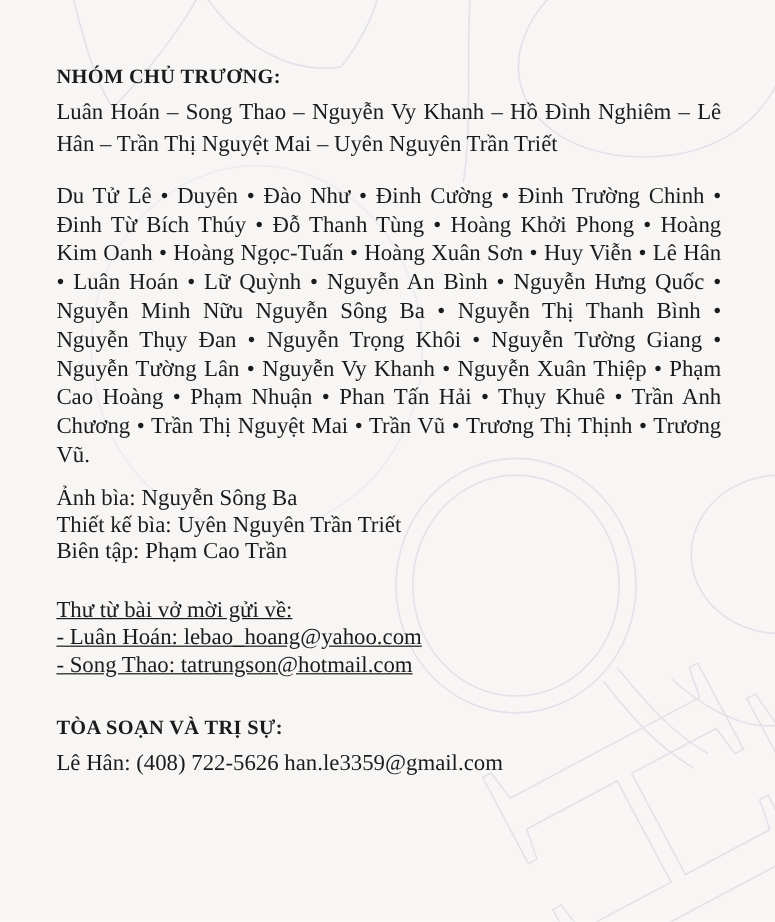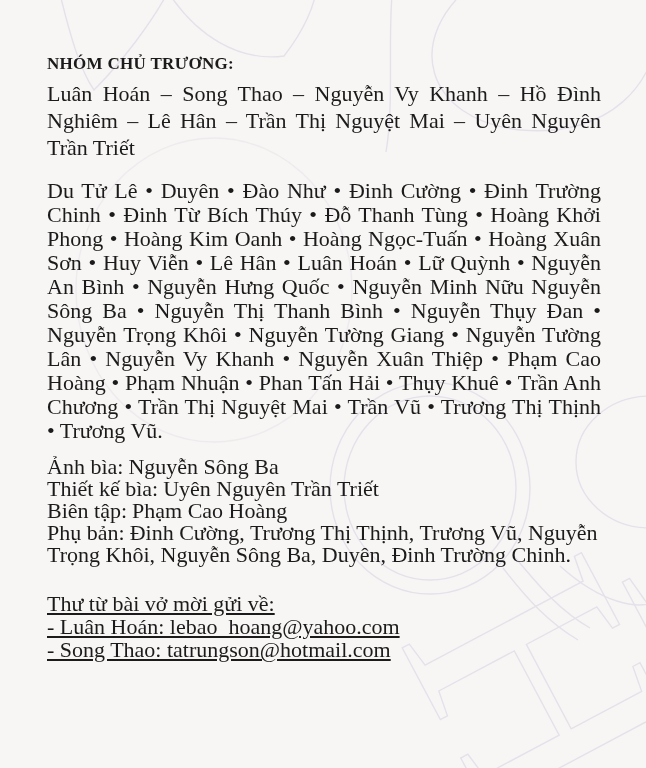--- a/index.html
+++ b/index.html
@@ -19,21 +19,21 @@
     position:absolute; left:0; top:0; right:0; bottom:0;
     padding:52px 45px 0 47px;
   }
   h2 {
     margin:0 0 4px 0;
     font-size:17px;
     font-weight:bold;
     letter-spacing:0.3px;
     line-height:24px;
   }
-  p { margin:0; font-size:22px; }
+  p { margin:0; font-size:19px; }
   .justify { text-align:justify; text-justify:inter-word; }
   .publishers p { line-height:27px; margin-bottom:18px; }
   .contributors p { line-height:24px; margin-bottom:13px; }
   .credits { margin-bottom:26px; }
   .credits p { line-height:22px; }
   .credits .lbl { margin-right:5px; }
   .contact { margin-bottom:29px; }
   .contact h2 { margin-bottom:3px; }
   .contact p { line-height:23px;text-decoration:underline; }
   .office h2 { margin-bottom:6px; }
@@ -77,25 +77,28 @@
       <p class="justify">Luân Hoán – Song Thao – Nguyễn Vy Khanh – Hồ Đình Nghiêm – Lê Hân – Trần Thị Nguyệt Mai – Uyên Nguyên Trần Triết</p>
     </section>
 
     <section class="contributors">
       <p class="justify">Du Tử Lê • Duyên • Đào Như • Đinh Cường • Đinh Trường Chinh • Đinh Từ Bích Thúy • Đỗ Thanh Tùng • Hoàng Khởi Phong • Hoàng Kim Oanh • Hoàng Ngọc-Tuấn • Hoàng Xuân Sơn • Huy Viễn • Lê Hân • Luân Hoán • Lữ Quỳnh • Nguyễn An Bình • Nguyễn Hưng Quốc • Nguyễn Minh Nữu Nguyễn Sông Ba • Nguyễn Thị Thanh Bình • Nguyễn Thụy Đan • Nguyễn Trọng Khôi • Nguyễn Tường Giang • Nguyễn Tường Lân • Nguyễn Vy Khanh • Nguyễn Xuân Thiệp • Phạm Cao Hoàng • Phạm Nhuận • Phan Tấn Hải • Thụy Khuê • Trần Anh Chương • Trần Thị Nguyệt Mai • Trần Vũ • Trương Thị Thịnh • Trương Vũ.</p>
     </section>
 
     <div class="credits">
       <p><span class="lbl">Ảnh bìa:</span><span>Nguyễn Sông Ba</span></p>
       <p><span class="lbl">Thiết kế bìa:</span><span>Uyên Nguyên Trần Triết</span></p>
-      <p><span class="lbl">Biên tập:</span><span>Phạm Cao Hoàng</span></p>
-      <p><span class="lbl">Phụ bản:</span><span>Đinh Cường, Trương Thị Thịnh, Trương Vũ, Nguyễn Trọng Khôi, Nguyễn Sông Ba, Duyên, Đinh Trường Chinh.</span></p>
+      <p><span class="lbl">Biên tập:</span><span>Phạm Cao Trần</span></p>
     </div>
 
     <section class="contact">
       <p>Thư từ bài vở mời gửi về:</p>
       <p>- Luân Hoán: lebao_hoang@yahoo.com</p>
       <p>- Song Thao: tatrungson@hotmail.com</p>
     </section>
 
+    <section class="office">
+      <h2>TÒA SOẠN VÀ TRỊ SỰ:</h2>
+      <p>Lê Hân: (408) 722-5626 han.le3359@gmail.com</p>
+    </section>
 
   </div>
 </div>
 
 </body></html>

